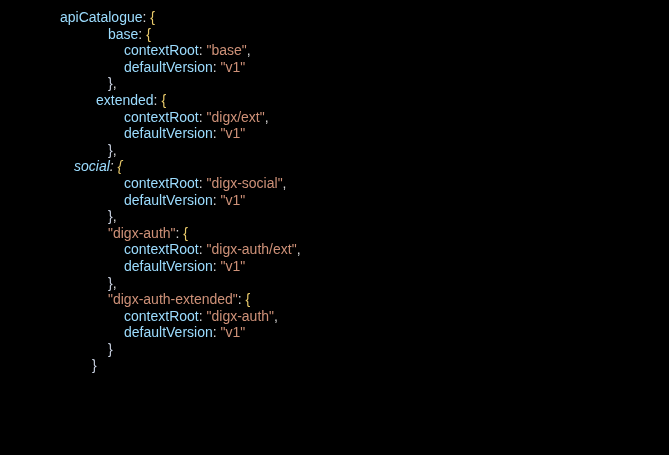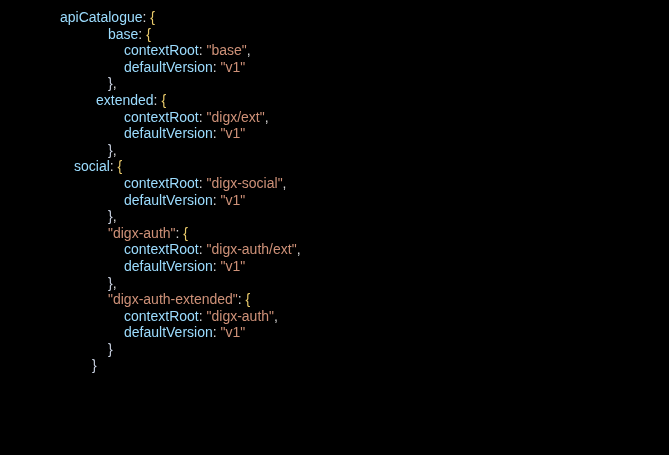--- a/index.html
+++ b/index.html
@@ -44,21 +44,21 @@
   <div class="line" style="padding-left:68px;"><span class="key">base</span><span class="punct">: </span><span class="brace">{</span></div>
   <div class="line" style="padding-left:84px;"><span class="key">contextRoot</span><span class="punct">: </span><span class="str">"</span><span class="str">base</span><span class="str">"</span><span class="punct">,</span></div>
   <div class="line" style="padding-left:84px;"><span class="key">defaultVersion</span><span class="punct">: </span><span class="str">"</span><span class="str">v1</span><span class="str">"</span></div>
   <div class="line" style="padding-left:68px;"><span class="cbrace">}</span><span class="punct">,</span></div>
 
   <div class="line" style="padding-left:56px;"><span class="key">extended</span><span class="punct">: </span><span class="brace">{</span></div>
   <div class="line" style="padding-left:84px;"><span class="key">contextRoot</span><span class="punct">: </span><span class="str">"</span><span class="str">digx/ext</span><span class="str">"</span><span class="punct">,</span></div>
   <div class="line" style="padding-left:84px;"><span class="key">defaultVersion</span><span class="punct">: </span><span class="str">"</span><span class="str">v1</span><span class="str">"</span></div>
   <div class="line" style="padding-left:68px;"><span class="cbrace">}</span><span class="punct">,</span></div>
 
-  <div class="line" style="padding-left:34px;"><span class="key">social</span><span class="punct">: </span><span class="brace">{</span></div>
+  <div class="line" style="padding-left:34px;font-style:italic;"><span class="key">social</span><span class="punct">: </span><span class="brace">{</span></div>
   <div class="line" style="padding-left:84px;"><span class="key">contextRoot</span><span class="punct">: </span><span class="str">"</span><span class="str">digx-social</span><span class="str">"</span><span class="punct">,</span></div>
   <div class="line" style="padding-left:84px;"><span class="key">defaultVersion</span><span class="punct">: </span><span class="str">"</span><span class="str">v1</span><span class="str">"</span></div>
   <div class="line" style="padding-left:68px;"><span class="cbrace">}</span><span class="punct">,</span></div>
 
   <div class="line" style="padding-left:68px;"><span class="str">"digx-auth"</span><span class="punct">: </span><span class="brace">{</span></div>
   <div class="line" style="padding-left:84px;"><span class="key">contextRoot</span><span class="punct">: </span><span class="str">"</span><span class="str">digx-auth/ext</span><span class="str">"</span><span class="punct">,</span></div>
   <div class="line" style="padding-left:84px;"><span class="key">defaultVersion</span><span class="punct">: </span><span class="str">"</span><span class="str">v1</span><span class="str">"</span></div>
   <div class="line" style="padding-left:68px;"><span class="cbrace">}</span><span class="punct">,</span></div>
 
   <div class="line" style="padding-left:68px;"><span class="str">"digx-auth-extended"</span><span class="punct">: </span><span class="brace">{</span></div>

